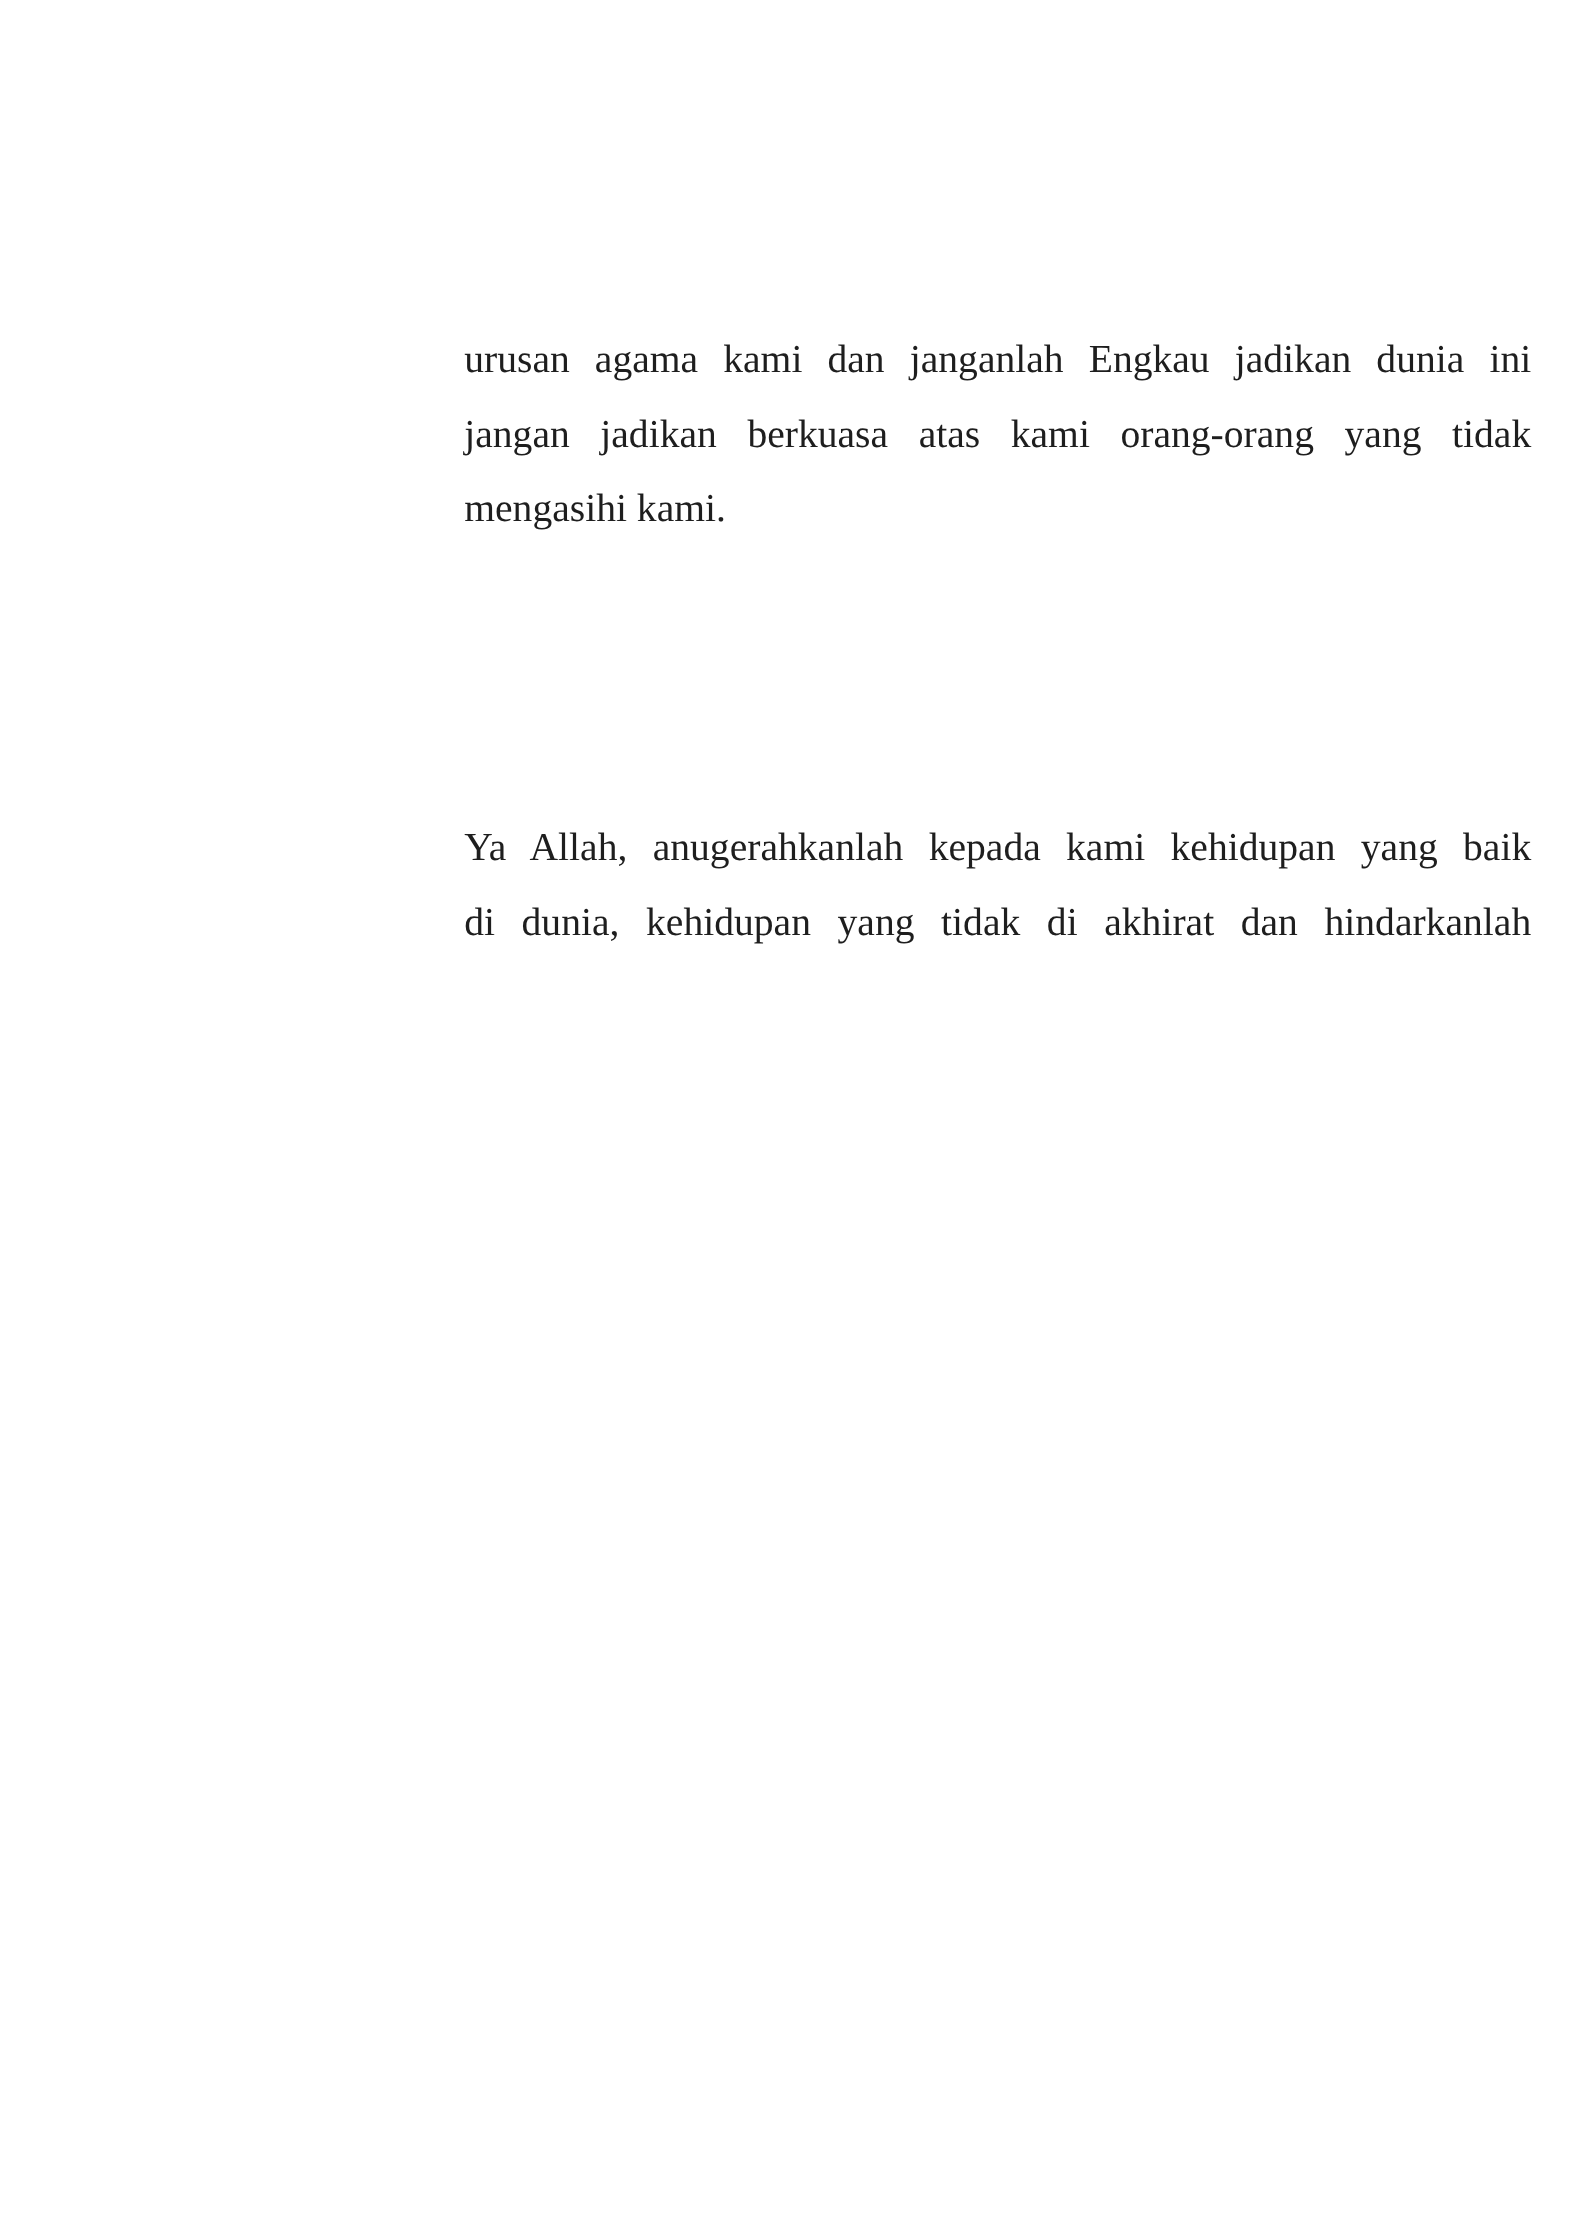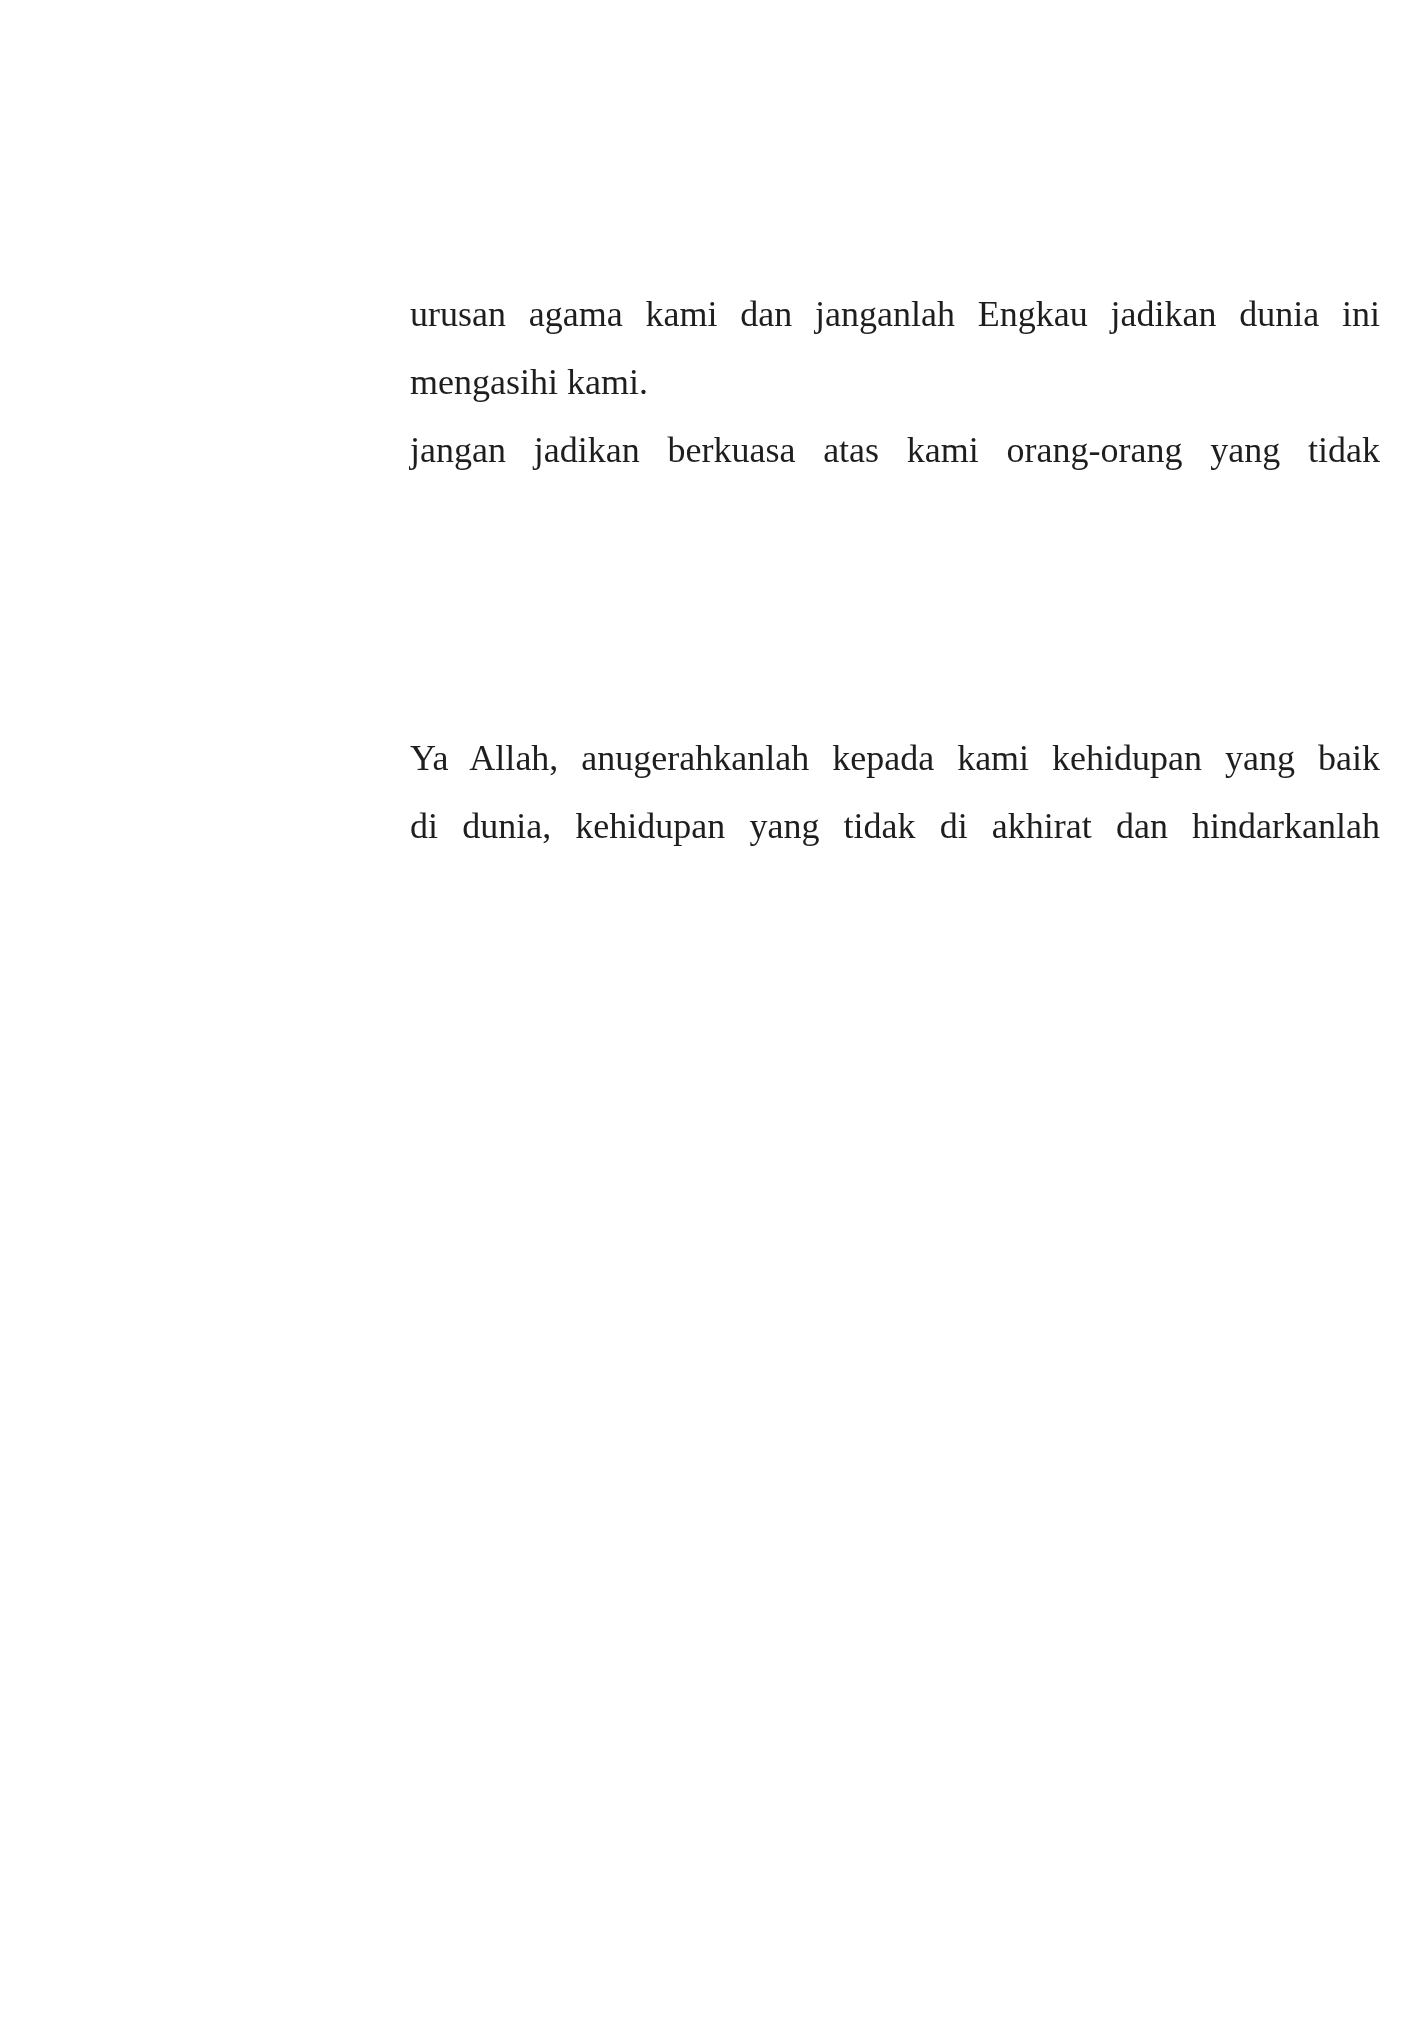--- a/index.html
+++ b/index.html
@@ -7,34 +7,34 @@
     .page { position: absolute; left: 0; top: 0; width: 1428px; height: 2018px; background: #ffffff; }
     .para {
       position: absolute;
       left: 406px;
       width: 970px;
       font-family: "Liberation Serif", "DejaVu Serif", serif;
       font-size: 36px;
       line-height: 68px;
       color: #1e1e1e;
       text-align: justify;
-      margin: 4px;
+      margin: 16px;
     }
     .p1 { top: 276px; }
     .p2 { top: 720px; }
     .line { display: block; text-align: justify; text-align-last: justify; white-space: nowrap; }
     .line.last { text-align-last: left; }
   </style>
 </head>
 <body>
 
 <div class="page">
   <div class="para p1">
     <span class="line">urusan agama kami dan janganlah Engkau jadikan dunia ini</span>
+    <span class="line">jangan jadikan berkuasa atas kami orang-orang yang tidak</span>
     <span class="line last">mengasihi kami.</span>
-    <span class="line">jangan jadikan berkuasa atas kami orang-orang yang tidak</span>
   </div>
 
   <div class="para p2">
     <span class="line">Ya Allah, anugerahkanlah kepada kami kehidupan yang baik</span>
     <span class="line">di dunia, kehidupan yang tidak di akhirat dan hindarkanlah</span>
   </div>
 </div>
 
 </body></html>

